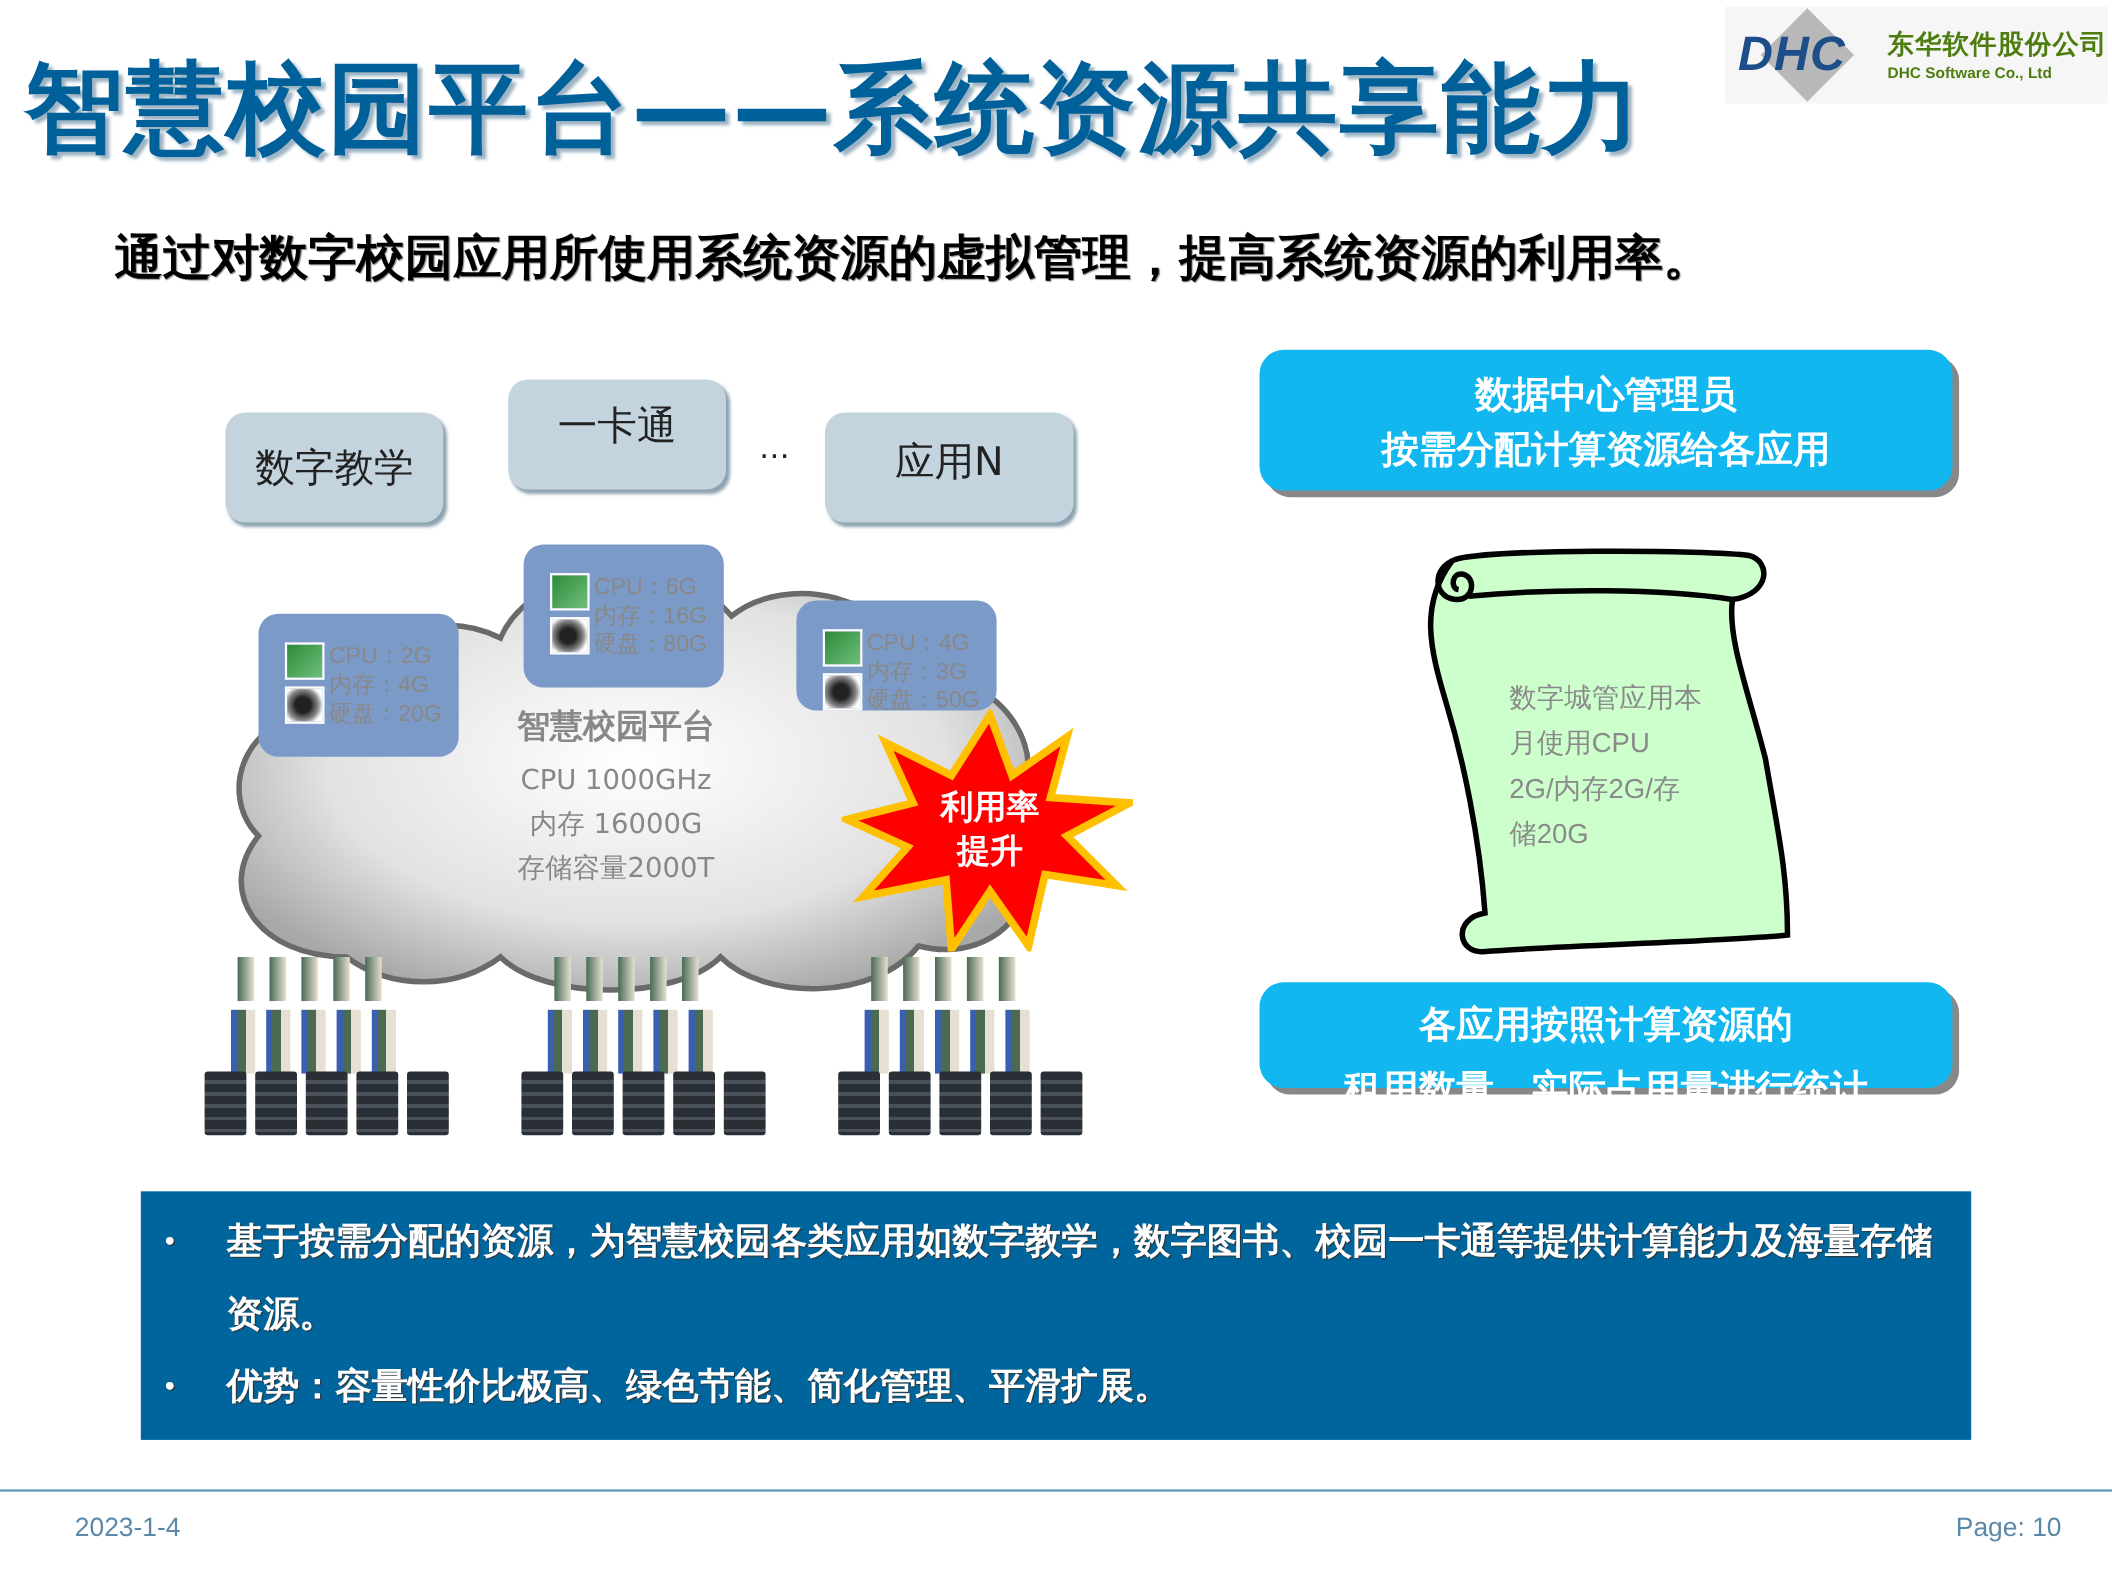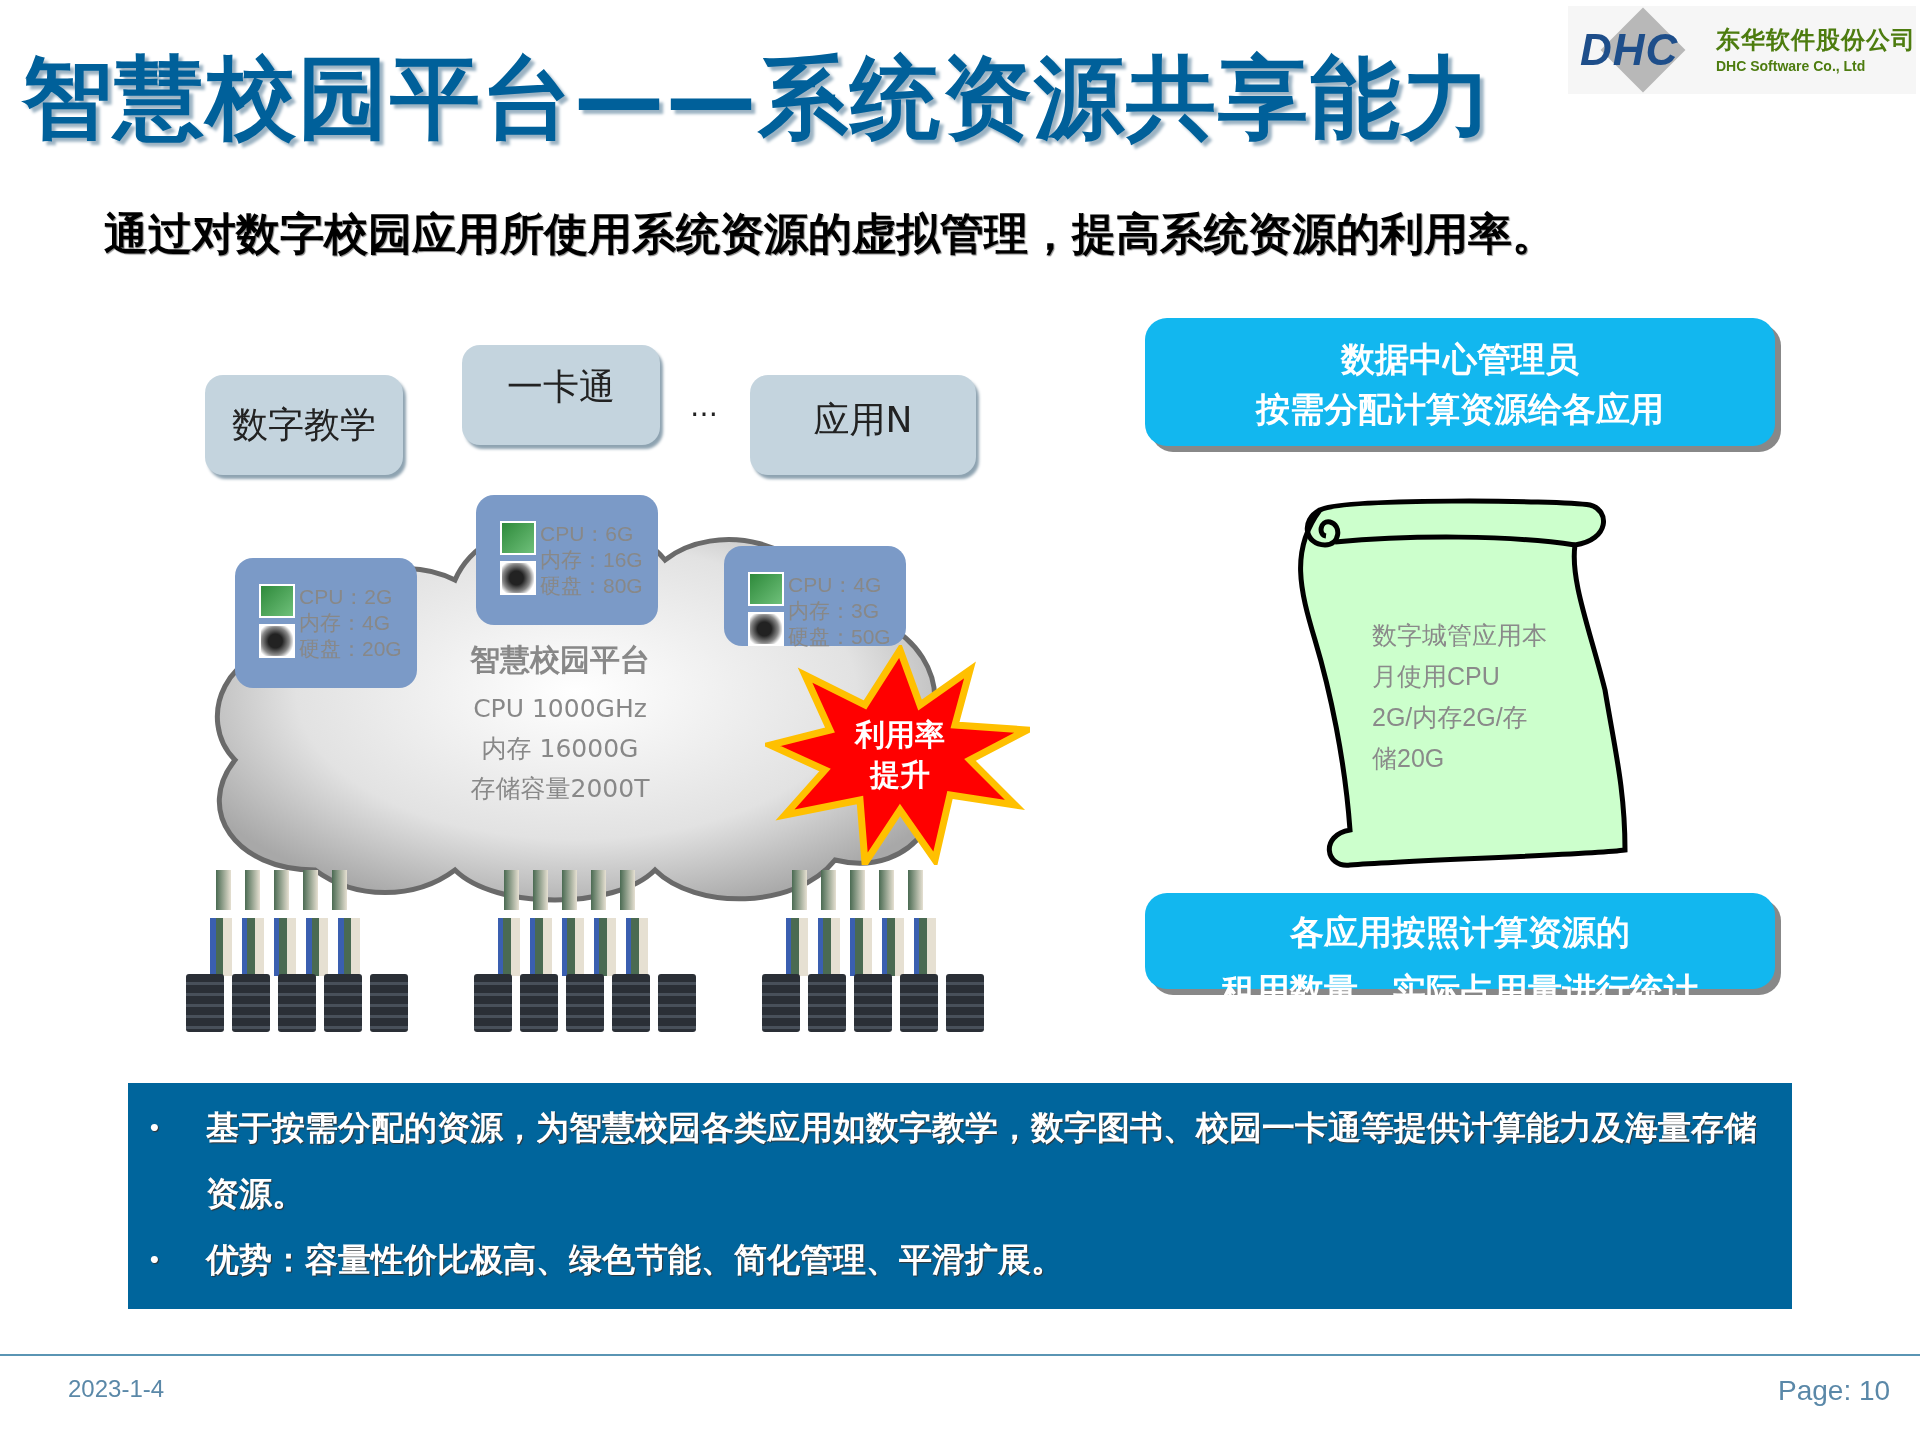--- a/index.html
+++ b/index.html
@@ -34,21 +34,21 @@
 .tower-row{display:flex;gap:8px}
 .tower{width:38px;height:58px;background:repeating-linear-gradient(180deg,#2a2f36 0 8px,#48505a 8px 11px);border-radius:3px}
 .info-box{position:absolute;left:1145px;width:630px;background:#12b7ef;border-radius:22px;box-shadow:6px 6px 0 #888;color:#fff;font-weight:bold;text-align:center;font-size:34px}
 .scroll{position:absolute;left:1290px;top:490px;width:350px;height:380px}
 .scroll-text{position:absolute;left:1372px;top:615px;width:200px;font-size:25px;line-height:41px;color:#8a8a8a;font-family:"Liberation Sans",sans-serif}
 .bullets{position:absolute;left:128px;top:1083px;width:1664px;height:226px;background:#00659c;padding:12px 30px 0 20px}
 .bullet{display:flex;color:#fff;font-weight:bold;font-size:33px;line-height:66px;text-shadow:1px 1px 1px #333}
 .bullet-dot{width:58px;flex:none;font-size:20px}
 .footer-line{position:absolute;left:0;top:1354px;width:1920px;height:2px;background:#5a95b4}
 .footer-date{position:absolute;left:68px;top:1375px;font-size:24px;color:#5a88a8;font-family:"Liberation Sans",sans-serif}
-.footer-page{position:absolute;left:1778px;top:1375px;font-size:28px;color:#5a88a8;font-family:"Liberation Sans",sans-serif}
+.footer-page{position:absolute;left:1778px;top:1375px;font-size:24px;color:#5a88a8;font-family:"Liberation Sans",sans-serif}
 </style>
 </head>
 <body>
 
 <div class="slide">
 
   <div class="title">智慧校园平台——系统资源共享能力</div>
 
   <div class="logo">
     <div class="logo-diamond"></div>

